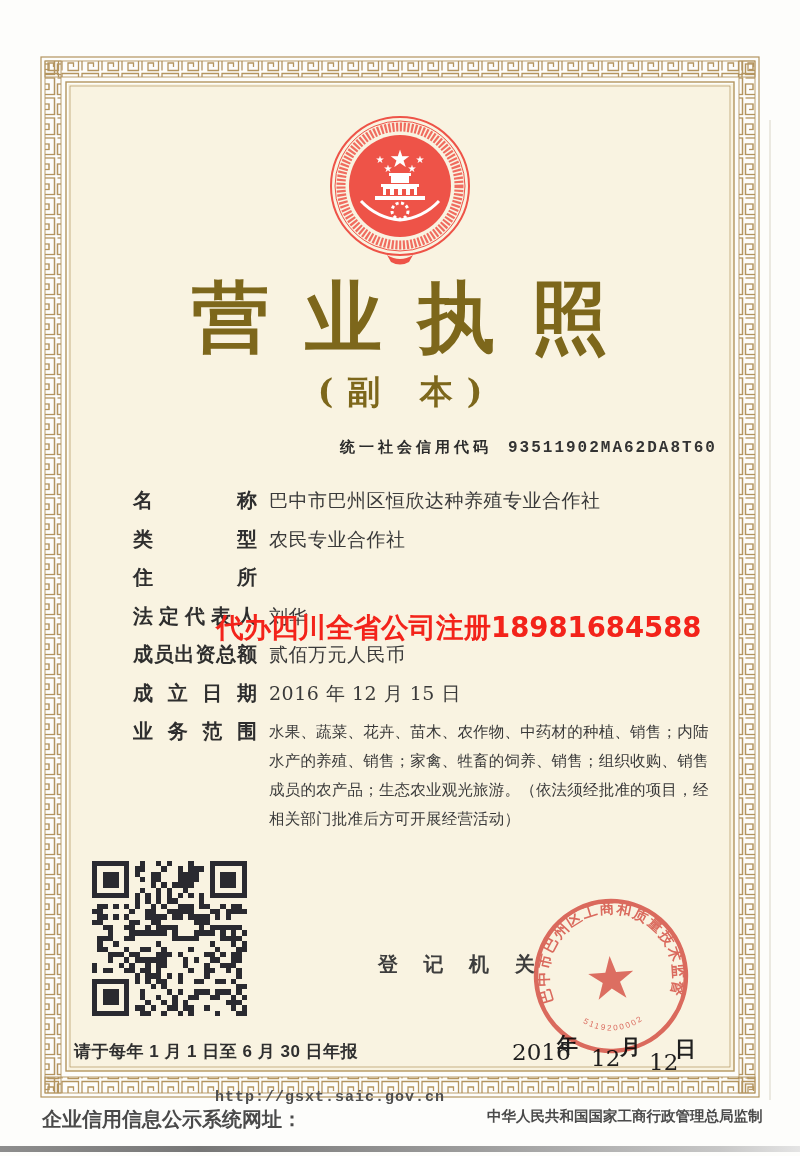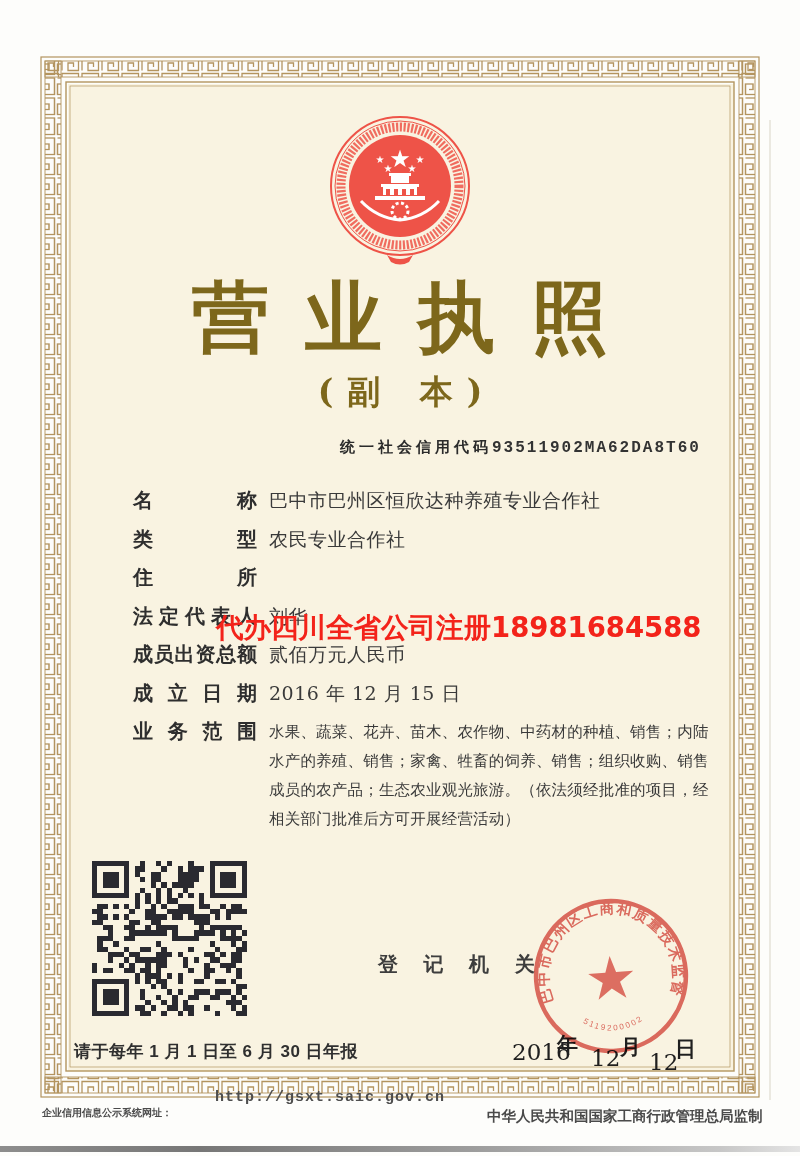--- a/index.html
+++ b/index.html
@@ -18,21 +18,21 @@
     position:absolute;left:0;top:276px;width:100%;text-align:center;
     font-weight:900;font-size:77px;line-height:1.1;color:#7d671b;
     letter-spacing:36px;padding-left:36px;box-sizing:border-box;white-space:nowrap;
     font-family:"DejaVu Sans",sans-serif;
   }
   .subtitle{
     position:absolute;left:0;top:370px;width:100%;text-align:center;
     font-weight:700;font-size:33px;color:#7d671b;letter-spacing:14px;padding-left:14px;
     box-sizing:border-box;font-family:"DejaVu Serif",serif;
   }
-  .credit{position:absolute;left:340px;top:438px;display:flex;gap:0;align-items:baseline;}
+  .credit{position:absolute;left:340px;top:438px;display:flex;gap:16px;align-items:baseline;}
   .credit-label{font-weight:bold;font-size:15px;letter-spacing:4px;color:#2b2b2b;white-space:nowrap;}
   .credit-value{font-family:"Liberation Mono",monospace;font-weight:600;font-size:16px;letter-spacing:2px;color:#333;white-space:nowrap;}
   .fields{position:absolute;left:133px;top:487px;width:576px;}
   .frow{display:flex;margin-bottom:12.5px;}
   .flabel{
     width:124px;flex:0 0 124px;font-weight:bold;font-size:20px;line-height:26px;color:#2e2e2e;
     font-family:"DejaVu Sans",sans-serif;
   }
   .fvalue{
     margin-left:12px;font-family:"DejaVu Serif",serif;font-size:19px;line-height:26px;
@@ -61,21 +61,21 @@
   .seal{
     position:absolute;left:528px;top:893px;width:166px;height:166px;z-index:8;
     mix-blend-mode:multiply;opacity:0.9;transform:rotate(-4deg);
   }
   .url{
     position:absolute;left:215px;top:1089px;z-index:5;
     font-family:Liberation Mono, monospace;font-weight:bold;font-size:15px;
     letter-spacing:1px;color:#4e4e4e;white-space:nowrap;
   }
   .footer-left{
-    position:absolute;left:42px;top:1106px;font-weight:600;font-size:10px;color:#4a4a4a;
+    position:absolute;left:42px;top:1106px;font-weight:600;font-size:20px;color:#4a4a4a;
     font-family:"DejaVu Serif",serif;white-space:nowrap;
   }
   .footer-right{
     position:absolute;left:487px;top:1107px;font-weight:600;font-size:14.5px;color:#4a4a4a;
     font-family:"DejaVu Serif",serif;white-space:nowrap;
   }
   .scan-bottom{
     position:absolute;left:0;top:1146px;width:800px;height:6px;opacity:.85;
     background:linear-gradient(90deg,#7a7a7a,#5f5f5f 25%,#8d8d8d 60%,#bdbdbd 90%,#e0e0e0);
   }

